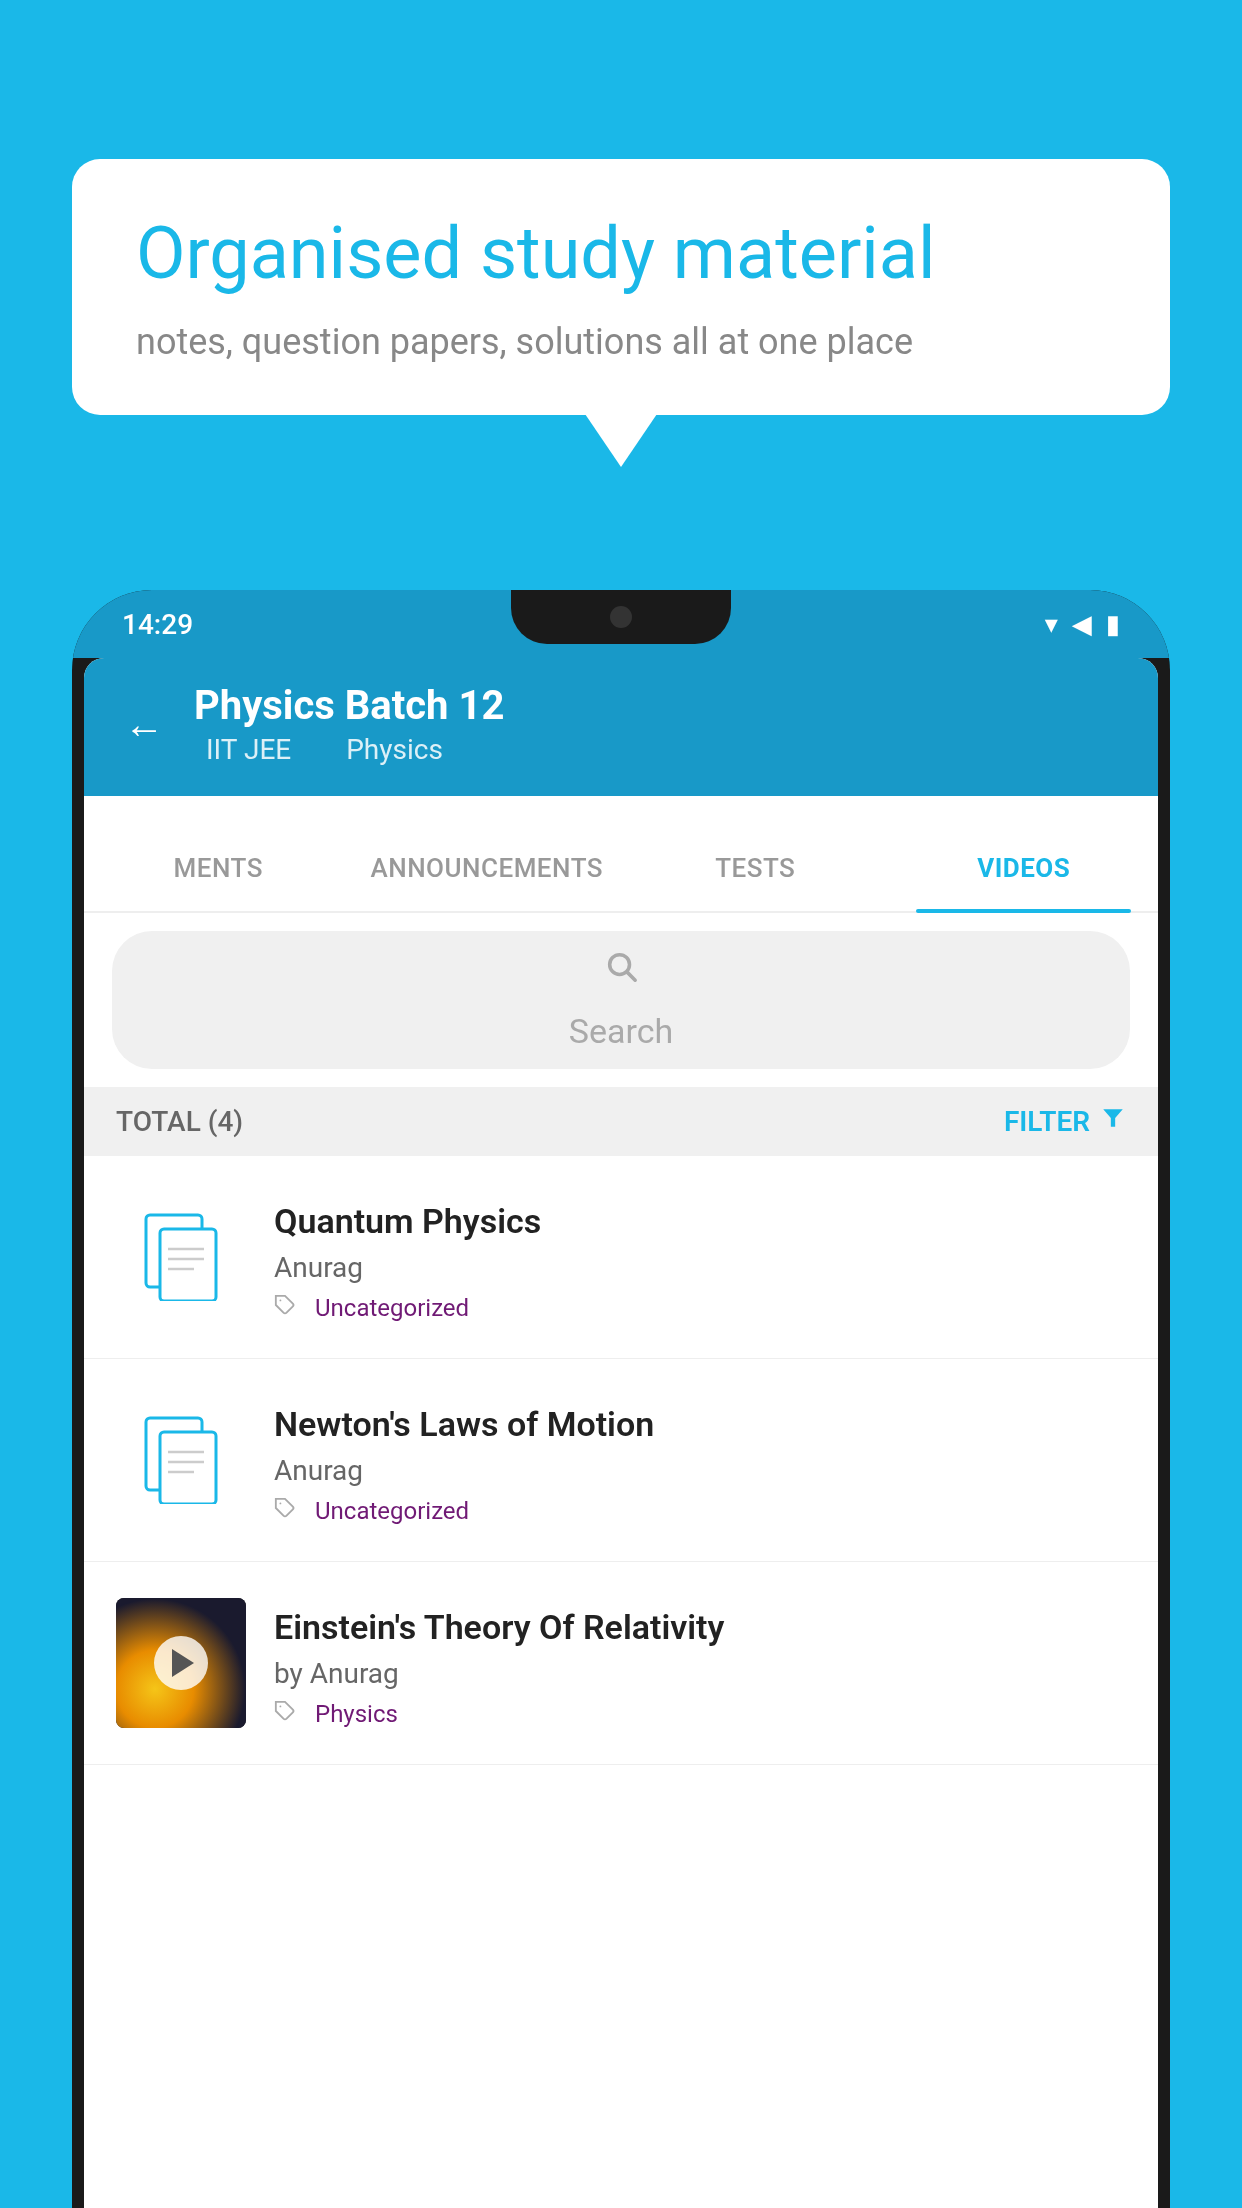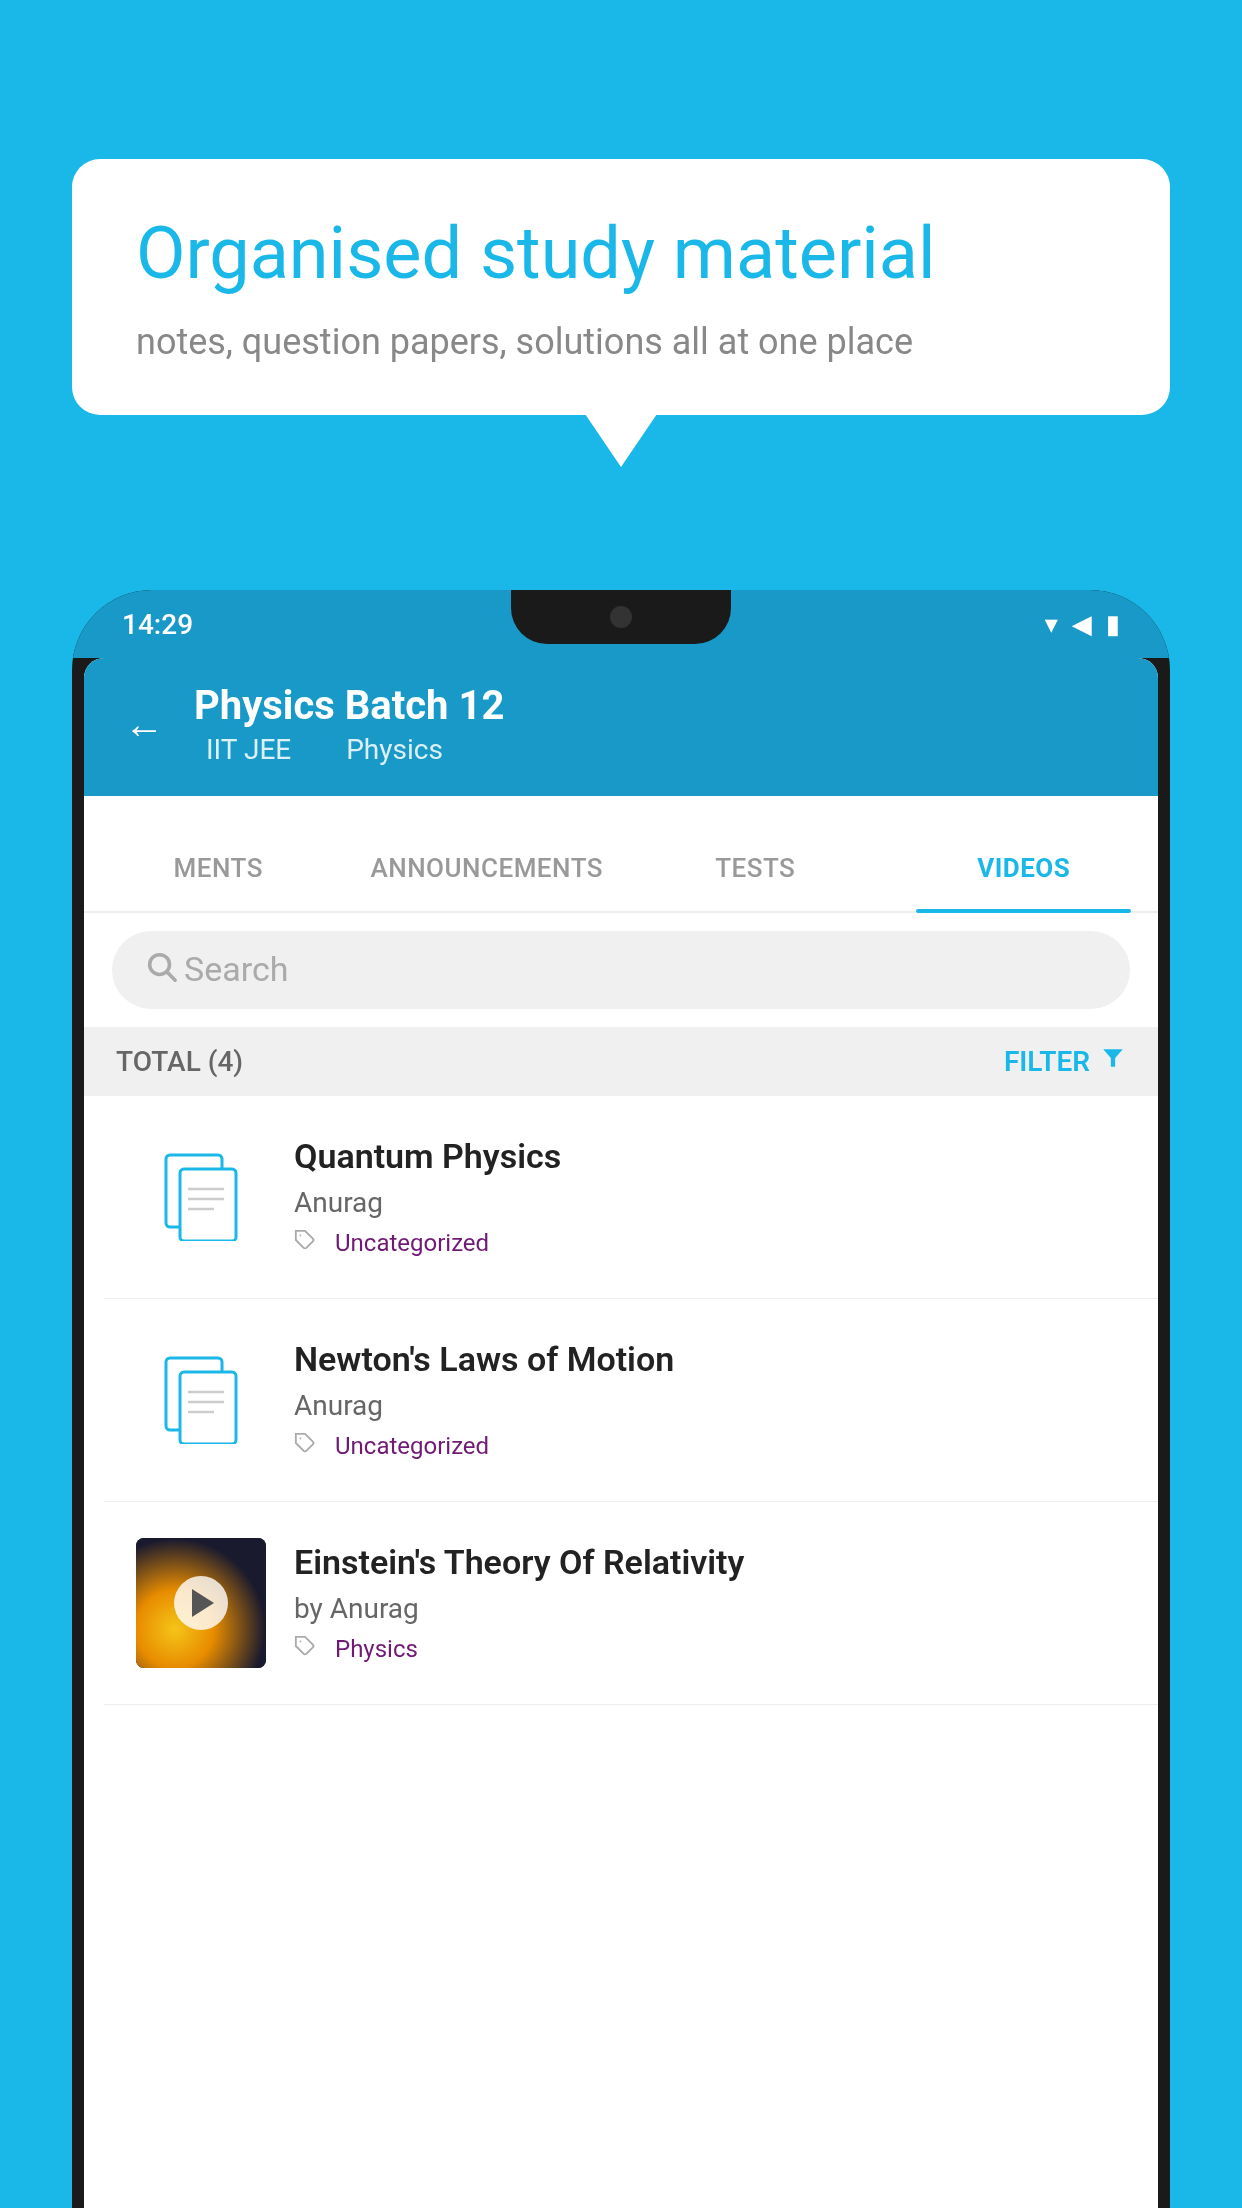--- a/index.html
+++ b/index.html
@@ -170,22 +170,24 @@
 
     
     .search-bar-wrap {
       background: white;
       padding: 18px 28px;
     }
     .search-bar {
       background: #f0f0f0;
       border-radius: 40px;
       display: flex;
+      align-items: center;
       padding: 18px 32px;
-      gap: 6px;
+      gap: 20px;
+      flex-direction: column;
     }
     .search-icon-svg {
       color: #aaa;
       font-size: 34px;
     }
     .search-placeholder {
       color: #aaa;
       font-size: 34px;
     }
 
@@ -213,26 +215,25 @@
     .filter-icon {
       font-size: 28px;
     }
 
     
     .video-list {
       background: white;
     }
     .video-item {
       display: flex;
-      align-items: flex-start;
+      align-items: flex-end;
       padding: 36px 32px;
       border-bottom: 1px solid #eee;
       background: white;
       gap: 28px;
-      margin-left: 20px;
     }
     .video-thumbnail {
       width: 130px;
       height: 130px;
       background: #1a1a1a;
       border-radius: 8px;
       flex-shrink: 0;
       overflow: hidden;
       position: relative;
       display: flex;

